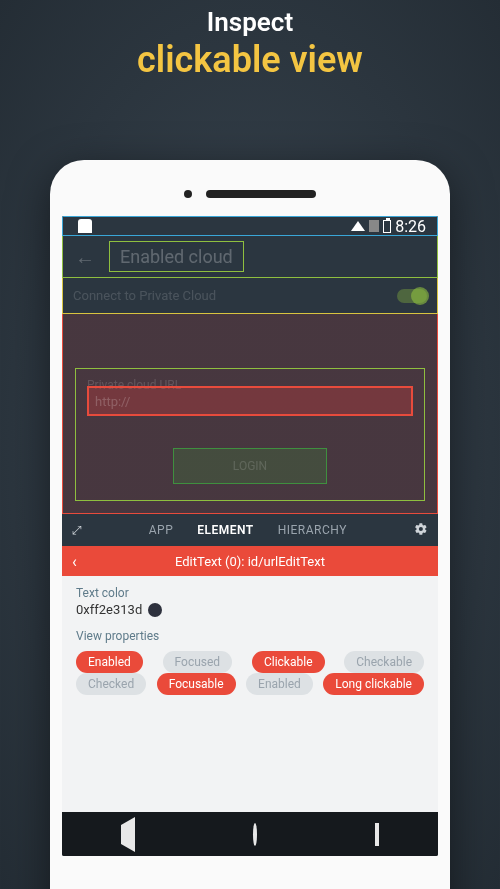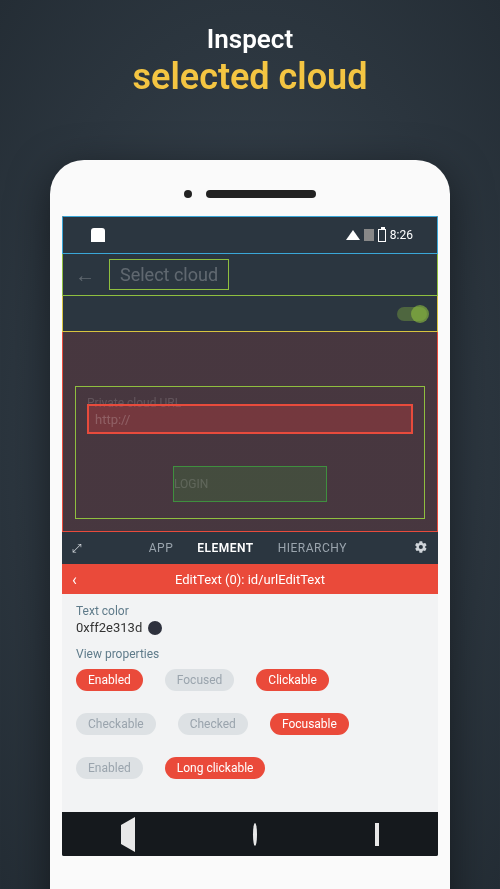--- a/index.html
+++ b/index.html
@@ -6,21 +6,21 @@
   body {
     width: 500px;
     height: 889px;
     background: radial-gradient(ellipse at center, #3a4651 0%, #242d35 100%);
     font-family: -apple-system, Roboto, sans-serif;
     overflow: hidden;
     position: relative;
   }
   .heading {
     text-align: center;
-    padding-top: 24px;
+    padding-top: 7px;
   }
   .heading-line1 { color: #fff; font-size: 26px; font-weight: 600; }
   .heading-line2 { color: #f4c542; font-size: 36px; font-weight: 600; margin-top: 2px; }
 
   .phone {
     position: absolute;
     left: 50%;
     transform: translateX(-50%);
     top: 160px;
     width: 400px;
@@ -46,27 +46,27 @@
     height: 640px;
     border-radius: 2px;
     overflow: hidden;
     display: flex;
     flex-direction: column;
     position: relative;
   }
 
   
   .statusbar {
-    height: 38px;
-    background: #2b3640;
-    display: flex;
-    align-items: center;
-    padding: 0 24px;
+    height: 20px;
+    background: #2b3640;
+    display: flex;
+    align-items: center;
+    padding: 0 11px;
     color: #fff;
-    font-size: 12px;
+    font-size: 16px;
     border: 1px solid #3aa7d8;
   }
   .statusbar .spacer { flex: 1; }
   .status-icon { margin-left: 4px; display: inline-flex; align-items: center; }
   .android-head { width: 14px; height: 14px; border-radius: 3px 3px 0 0; background: #fff; position: relative; }
   .wifi { width: 0; height: 0; border-left: 7px solid transparent; border-right: 7px solid transparent; border-bottom: 10px solid #fff; }
   .sim { width: 10px; height: 12px; background: #888; }
   .batt { width: 8px; height: 13px; border: 1px solid #fff; position: relative; }
   .batt::before { content:''; position:absolute; top:-3px; left:2px; width:4px; height:2px; background:#fff; }
   .time { margin-left: 4px; }
@@ -137,21 +137,21 @@
     align-items: center;
   }
   .btn-box {
     position: absolute;
     left: 110px; right: 110px; top: 134px; height: 36px;
     background: rgba(60,140,60,0.25);
     border: 1px solid #3f8f3f;
     color: rgba(255,255,255,0.15);
     display: flex;
     align-items: center;
-    justify-content: flex-start;
+    justify-content: center;
     font-size: 12px;
   }
 
   
   .tabrow {
     height: 32px;
     background: #2b3640;
     display: flex;
     align-items: center;
     padding: 0 6px;
@@ -183,21 +183,21 @@
     flex: 1;
     padding: 10px 14px;
     font-size: 13px;
     color: #333;
   }
   .detail-row { display: flex; gap: 40px; }
   .detail-col .lbl { color: #5f7b8a; font-size: 12px; margin-bottom: 2px; }
   .detail-col .val { font-size: 13px; display: flex; align-items: center; gap: 6px; text-align: center; }
   .color-dot { width: 14px; height: 14px; border-radius: 50%; background: #2e313d; }
   .vp-title { color: #5f7b8a; font-size: 12px; text-align: left; margin-top: 12px; margin-bottom: 8px; }
-  .chips { display: flex; flex-wrap: wrap; gap: 22px; justify-content: flex-start; }
+  .chips { display: flex; flex-wrap: wrap; gap: 0; justify-content: space-between; }
   .chip { padding: 4px 12px; border-radius: 12px; font-size: 12px; }
   .chip.on { background: #ea4a3a; color: #fff; }
   .chip.off { background: #dde1e4; color: #9aa4ad; }
 
   
   .navbar {
     height: 44px;
     background: #15191d;
     display: flex;
     align-items: center;
@@ -206,21 +206,21 @@
   .navbtn { color: #fff; opacity: 0.9; }
   .nav-tri { width:0; height:0; border-top:8px solid transparent; border-bottom:8px solid transparent; border-right:14px solid #fff; }
   .nav-circ { width:16px; height:16px; border:2px solid #fff; border-radius:50%; }
   .nav-sq { width:14px; height:14px; border:2px solid #fff; }
 </style>
 </head>
 <body>
 
 <div class="heading">
   <div class="heading-line1">Inspect</div>
-  <div class="heading-line2">selected cloud</div>
+  <div class="heading-line2">clickable view</div>
 </div>
 
 <div class="phone">
   <div class="phone-top">
     <div class="phone-dot"></div>
     <div class="phone-speaker"></div>
   </div>
 
   <div class="screen">
 
@@ -236,24 +236,25 @@
           <span class="sim"></span>
         </span>
       <span class="status-icon">
           <span class="batt"></span>
         </span>
       <span class="time">8:26</span>
     </div>
 
     <div class="toolbar">
       <span class="back-arrow">←</span>
-      <span class="toolbar-title">Select cloud</span>
+      <span class="toolbar-title">Enabled cloud</span>
     </div>
 
     <div class="connect-row">
+      <span>Connect to Private Cloud</span>
       <span class="spacer"></span>
       <span class="switch"></span>
     </div>
 
     <div class="overlay-area">
       <div class="inner-box"></div>
       <div class="url-label">Private cloud URL</div>
       <div class="url-field">
         <span>http://</span>
       </div>

